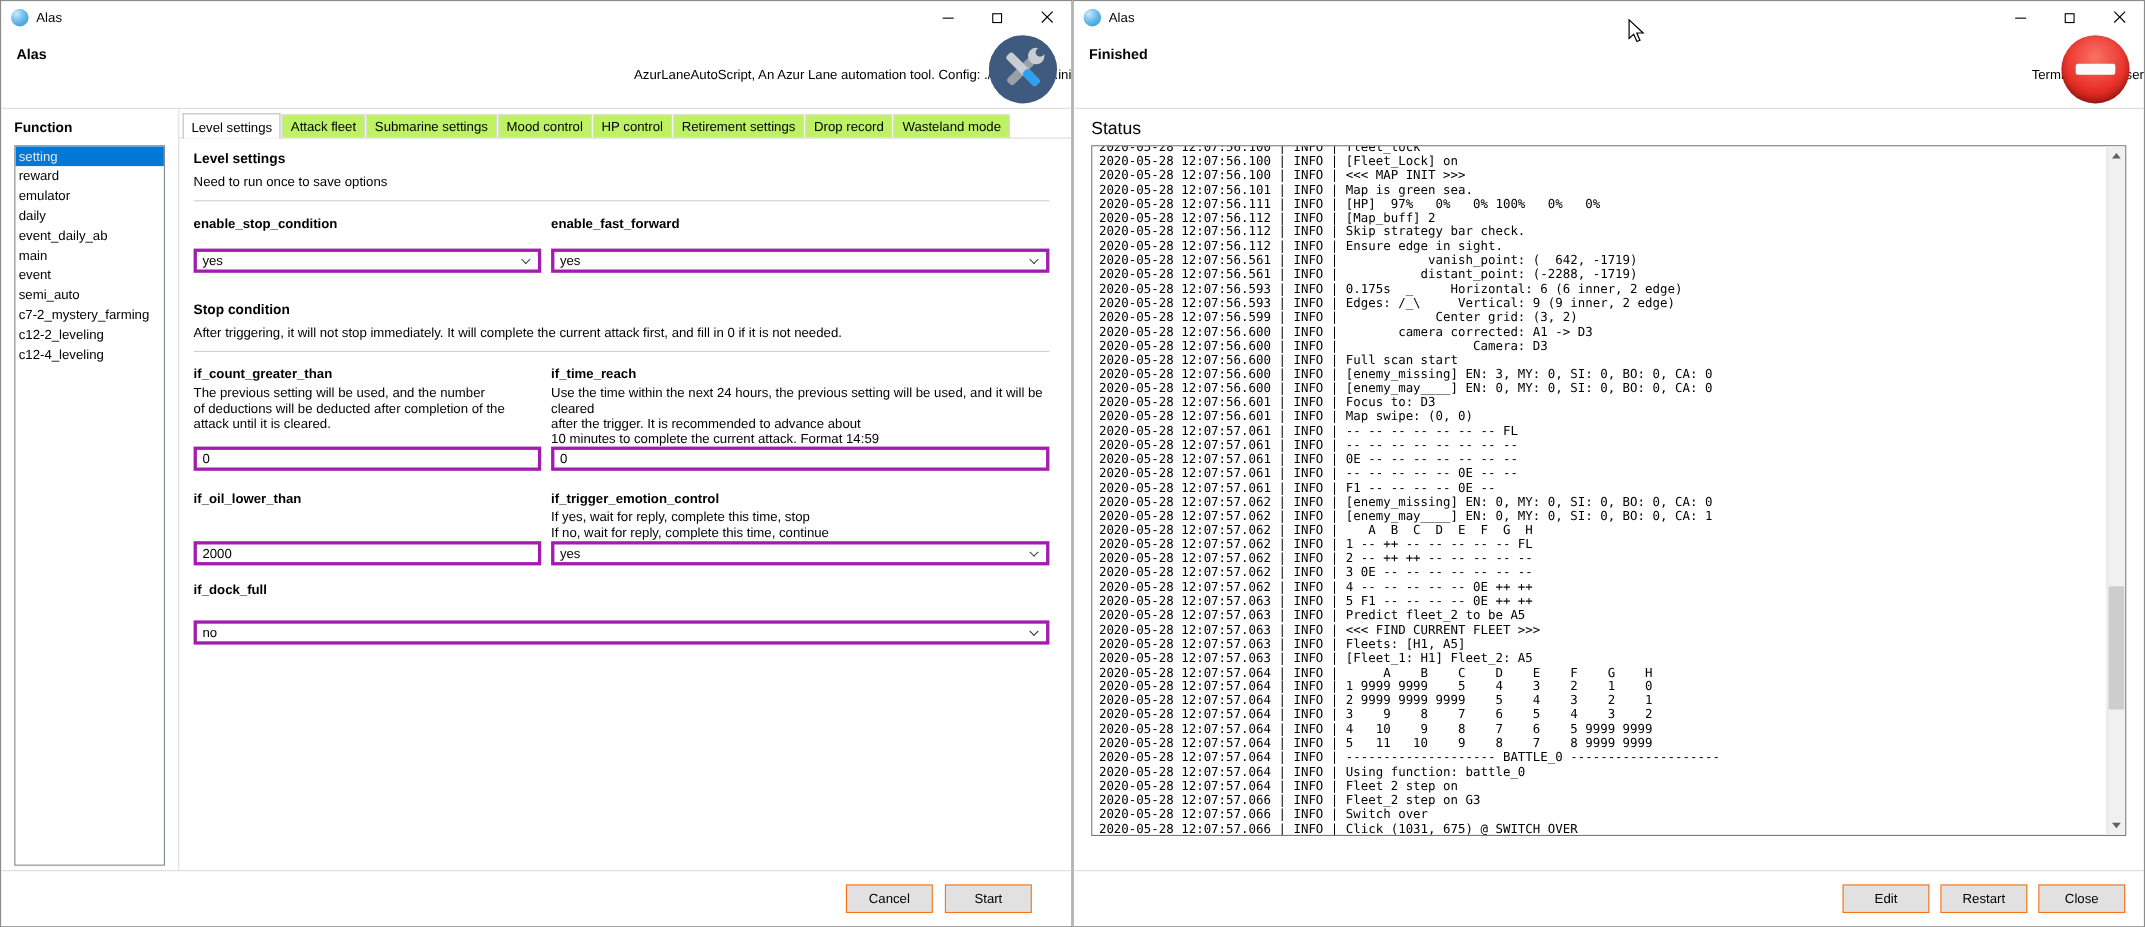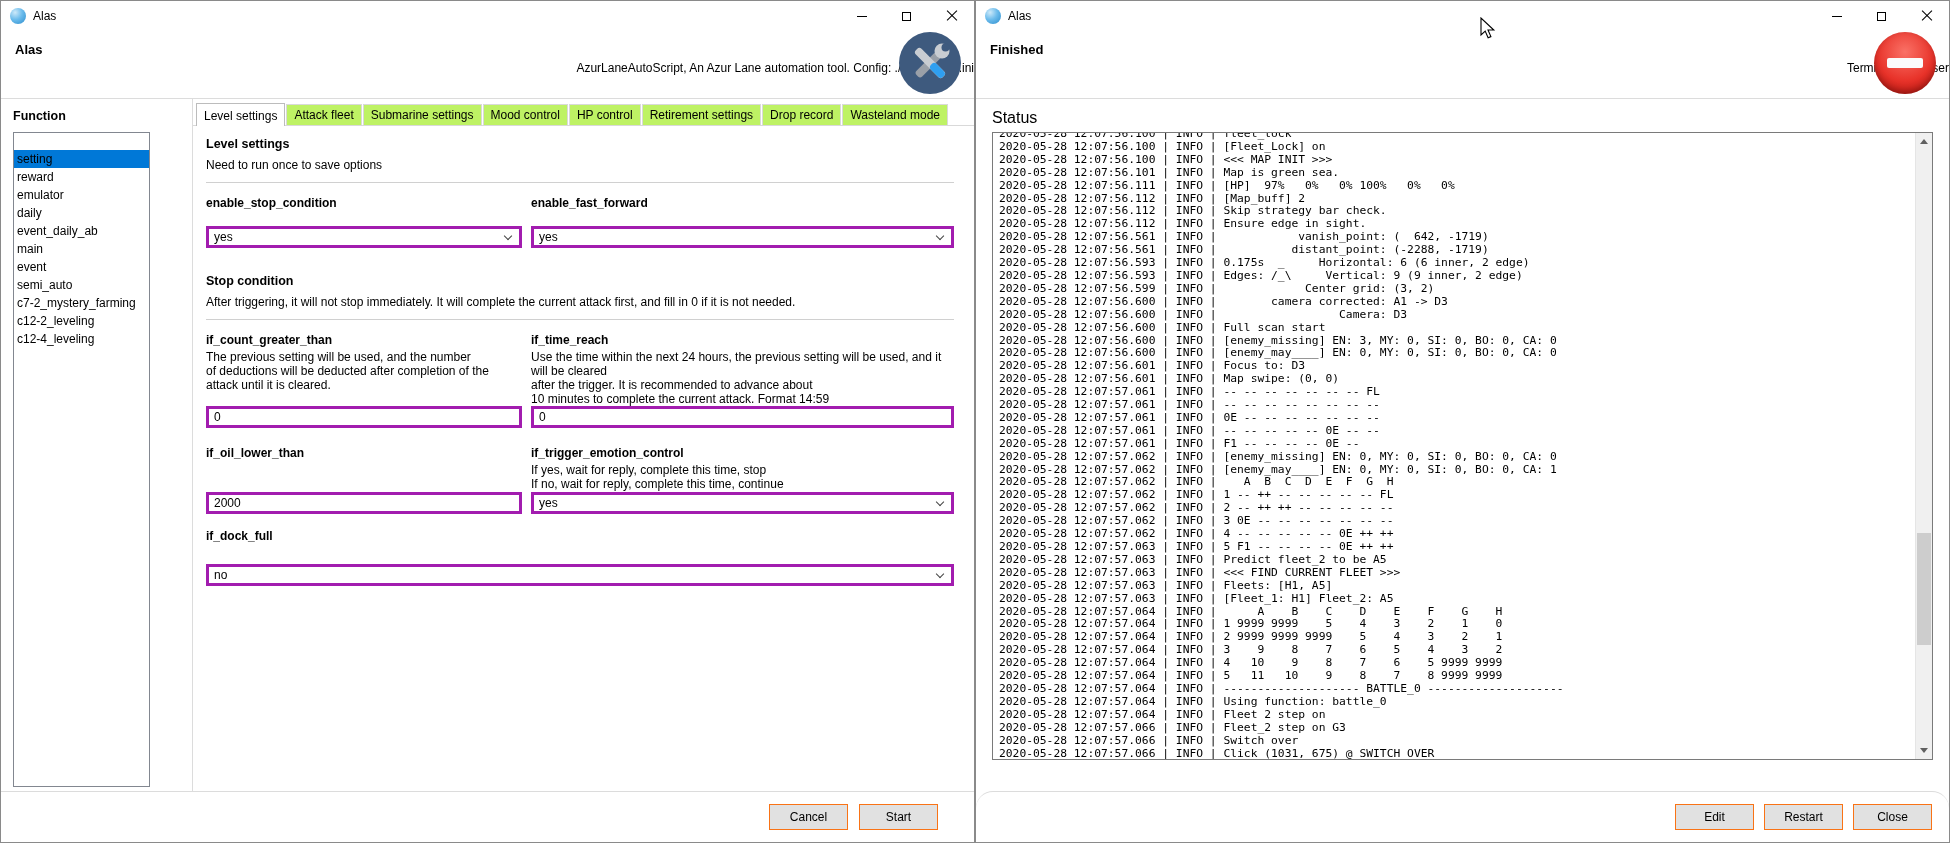--- a/index.html
+++ b/index.html
@@ -35,23 +35,23 @@
   .badge-red  { background: radial-gradient(circle at 50% 32%, #fa7166 0%, #e8332a 55%, #a80c07 100%);
     box-shadow: inset 0 -3px 6px rgba(0,0,0,.25); }
   .stop-bar { position:absolute; left:50%; top:50%; transform:translate(-50%,-50%); width:36px; height:10px; background:#fbfbfb; border-radius:2px; }
 
   
   .body-left { position:absolute; top:98px; bottom:51px; left:0; right:0; display:flex; }
   .sidebar { width:161px; flex:none; padding:10px 0 0 12px; }
   .sidebar-label { font-size:12.5px; font-weight:bold; }
   .listbox { margin-top:9px; width:137px; height:655px; border:1px solid #828790; background:#fff; font-size:12px; overflow:hidden; }
   .lb-item { height:18px; line-height:18px; padding-left:3px; white-space:nowrap; }
-  .lb-item.selected { background:#0078d7; color:#000000;margin-top:17px; }
-
-  .main { flex:1; border-left:1px solid #dcdcdc; display:flex; flex-direction:column;margin-left:30px; }
+  .lb-item.selected { background:#0078d7; color:#e5e5e5; }
+
+  .main { flex:1; border-left:1px solid #dcdcdc; display:flex; flex-direction:column; }
   .tabstrip { display:flex; align-items:flex-end; padding:4px 0 0 3px; border-bottom:1px solid #d9d9d9; }
   .tab { font-size:12px; padding:3px 7px; background:#bef264; border:1px solid #d9d9d9; border-bottom:none; margin-right:1px; white-space:nowrap; }
   .tab.active { background:#fff; padding-top:5px; margin-bottom:-1px; border-color:#bcbcbc; position:relative; z-index:2; }
 
   .content { flex:1; padding:11px 20px 0 13px; overflow:hidden; }
   h2.section { font-size:12.5px; font-weight:bold; margin:0 0 7px; }
   .section-desc { font-size:12px; margin:0 0 10px; }
   hr.rule { border:none; border-top:1px solid #d0d0d0; margin:0 0 13px; }
 
   .fieldrow { display:flex; gap:9px; }
@@ -67,21 +67,21 @@
   .ctrl-slot { margin-top:auto; }
   .tinput, .combo { height:22px; width:100%; border:3px solid #a21caf; background:#fff; font-size:12px;
     font-family:"Liberation Sans", sans-serif; padding:0 5px; }
   .combo { display:flex; align-items:center; justify-content:space-between; }
   .combo .chevron { width:6px; height:6px; border-right:1px solid #444; border-bottom:1px solid #444;
     transform:rotate(45deg); margin:-3px 3px 0 0; }
 
   
   .footer { position:absolute; bottom:0; left:0; right:0; height:51px; border-top:1px solid #dcdcdc;
     display:flex; align-items:center; justify-content:flex-end; gap:11px; padding-right:36px; }
-  #win-right .footer { padding-right:17px; gap:10px;border-radius:17px; }
+  #win-right .footer { padding-right:17px; gap:10px; }
   .btn { min-width:79px; height:26px; background:#e1e1e1; border:1px solid #f97316; font-size:12px;
     font-family:"Liberation Sans", sans-serif; }
 
   
   .status-wrap { position:absolute; top:98px; left:0; right:0; bottom:51px; padding:10px 16px 0 16px; }
   .status-label { font-size:16px; margin:0 0 5px; }
   .logbox { position:relative; height:628px; border:1px solid #7a7a7a; background:#fff; overflow:hidden; }
   .logbox pre { margin:-7px 0 0 0; padding:2px 6px; font-family:"DejaVu Sans Mono", monospace;
     font-size:11.3px; line-height:12.9px; white-space:pre; }
   .vscroll { position:absolute; top:0; right:0; bottom:0; width:17px; background:#f0f0f0; border-left:1px solid #e5e5e5; }

